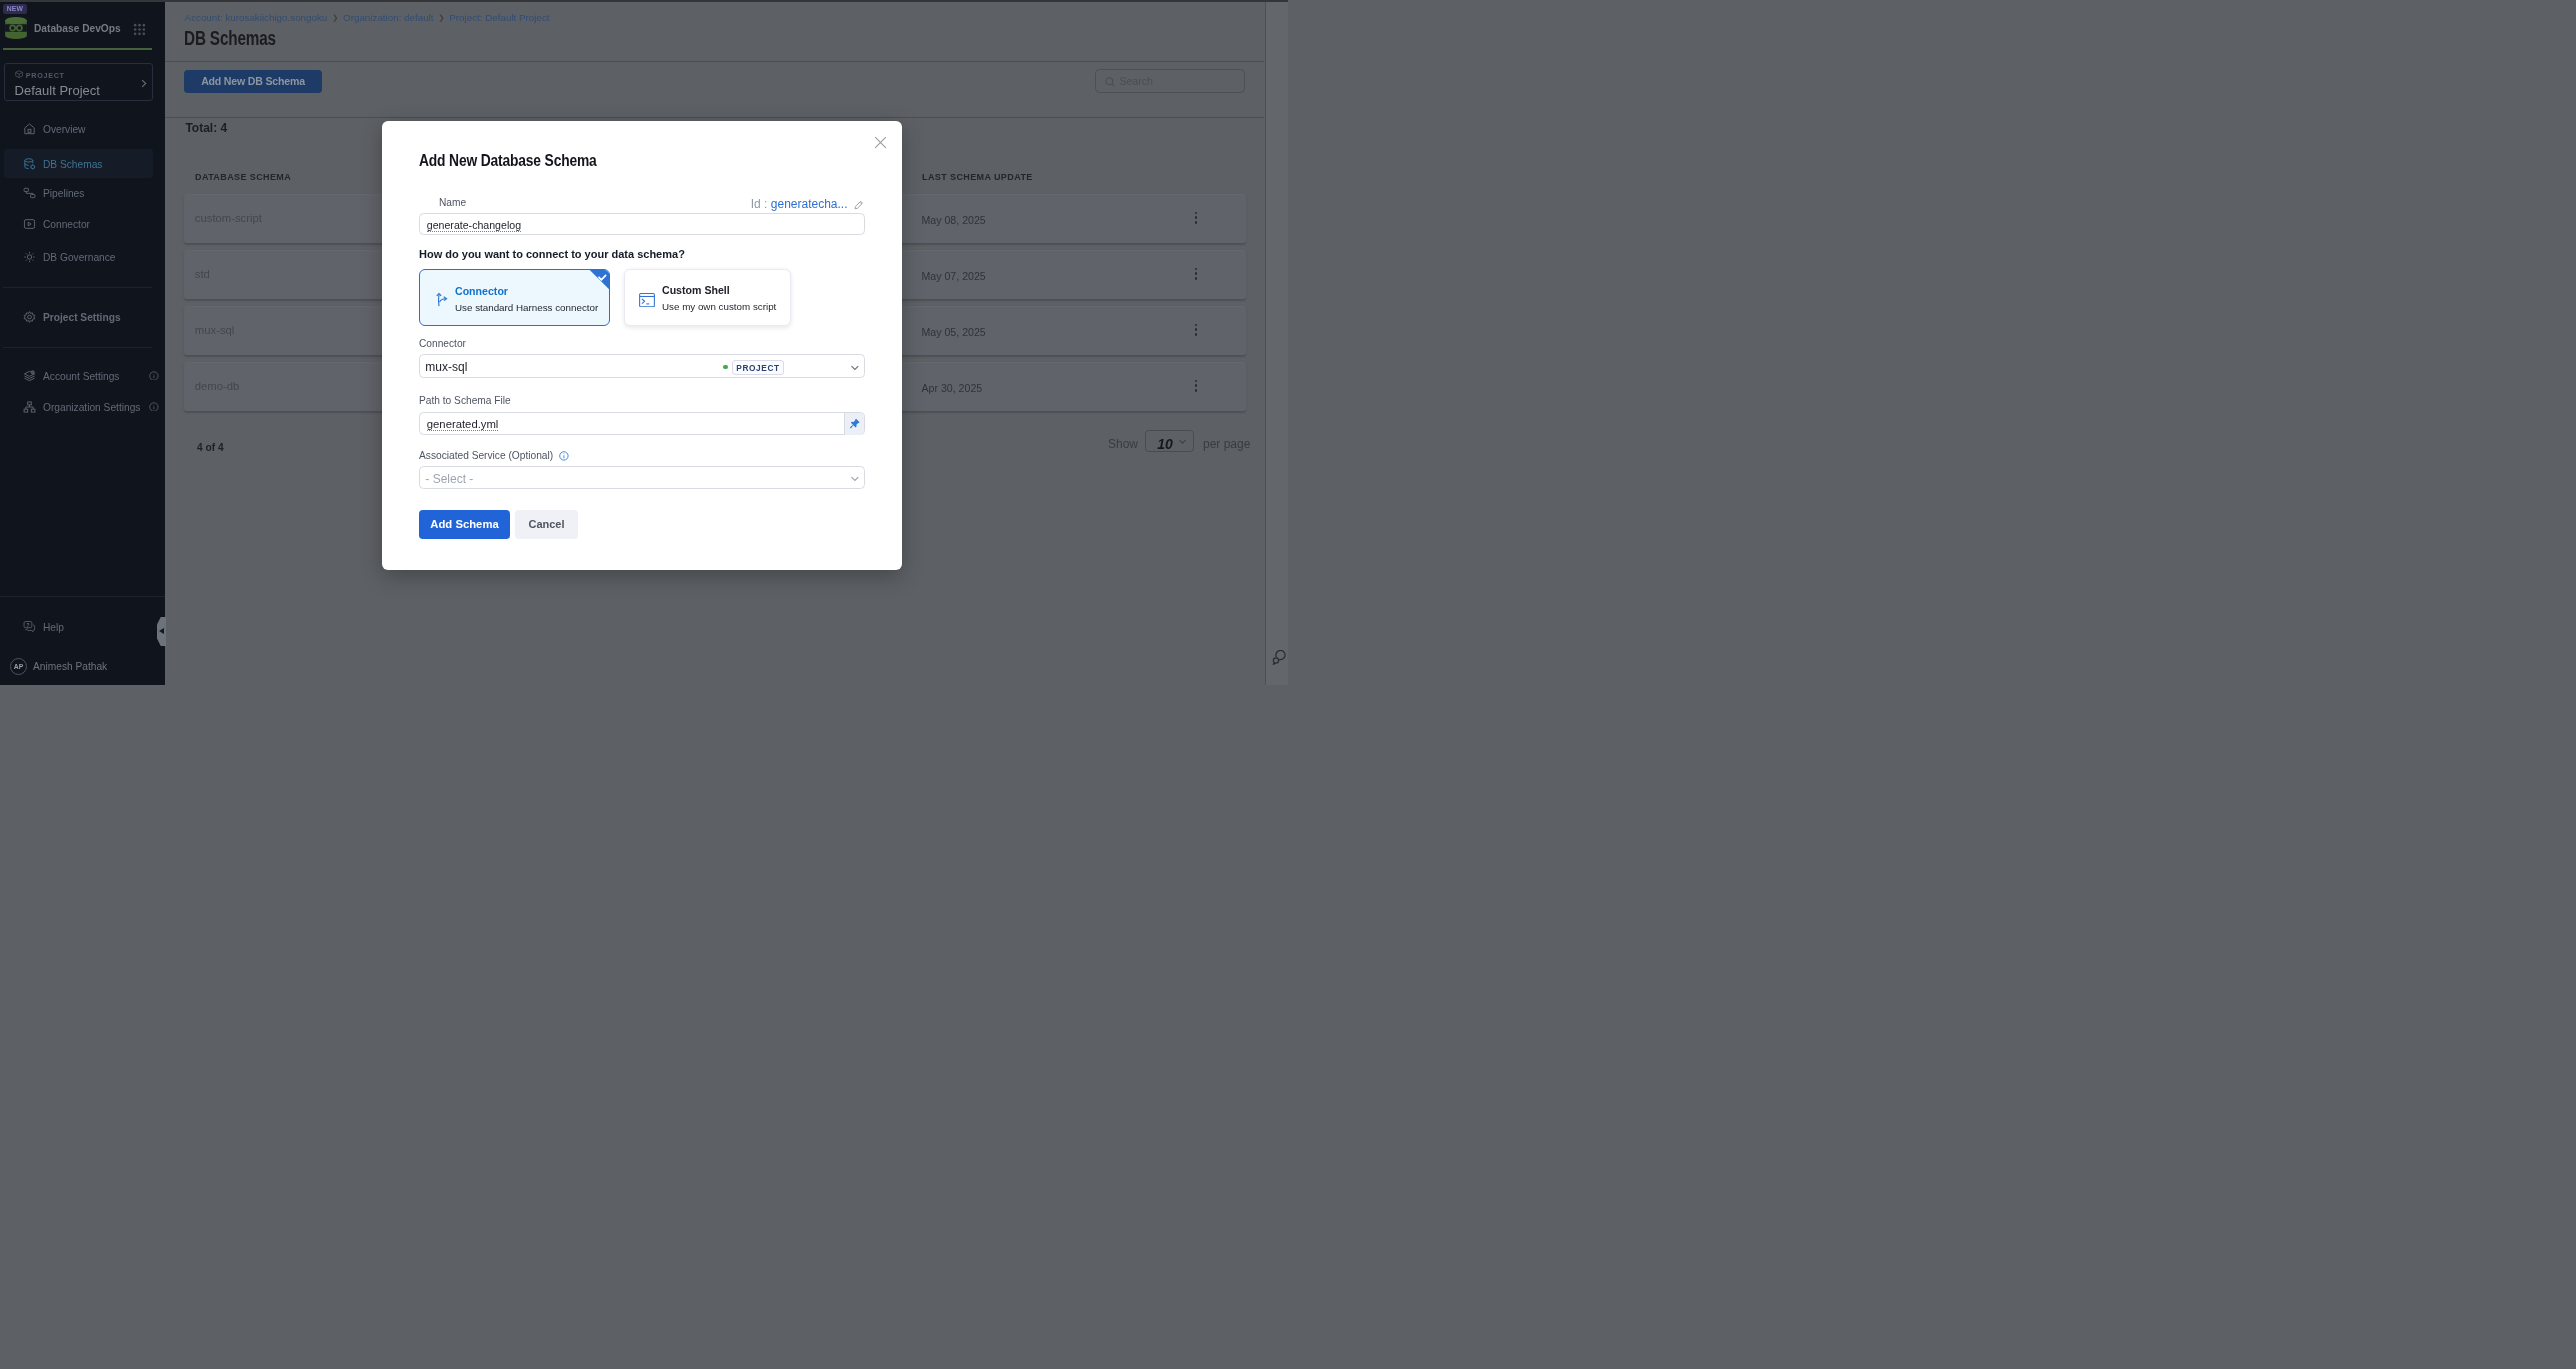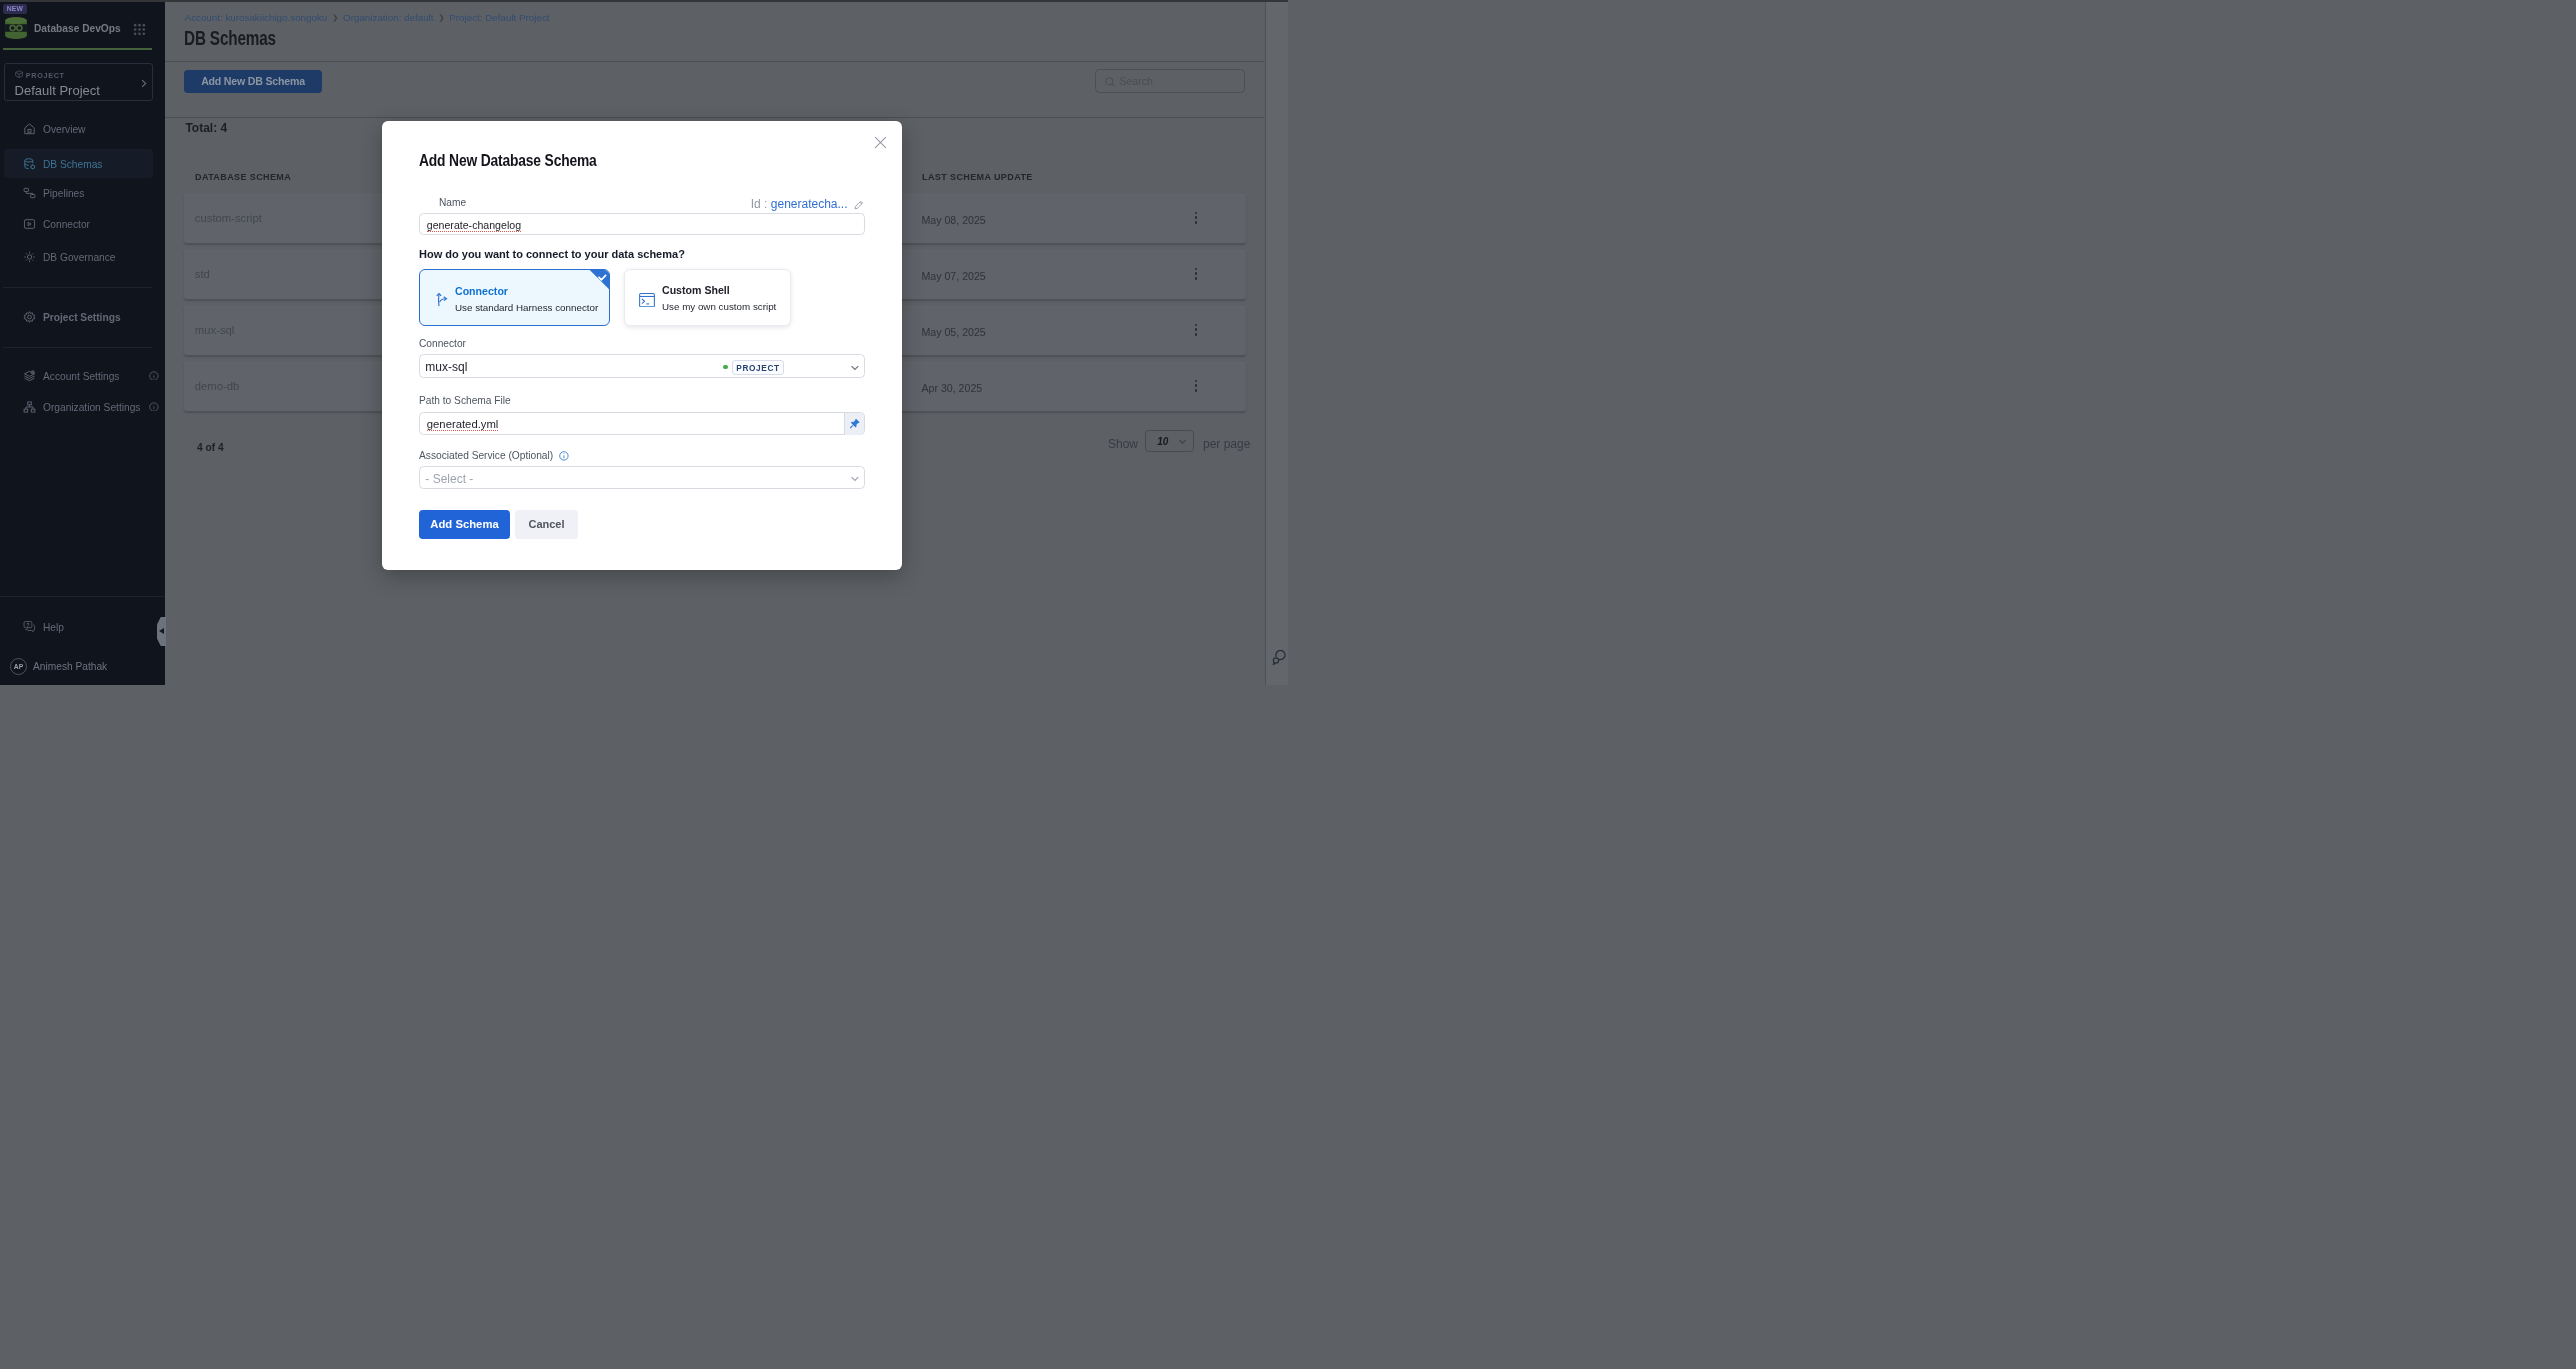--- a/index.html
+++ b/index.html
@@ -46,21 +46,21 @@
 #total { position:absolute; left:20.4px; top:119px; font-size:12px; font-weight:bold; color:#1c1e22; }
 .thead { position:absolute; top:170px; font-size:9px; font-weight:bold; letter-spacing:0.4px; color:#23262b; }
 .rowcard { position:absolute; left:18.5px; width:1062px; height:49px; background:#60646a; border-radius:3px; border-top:0.8px solid #64686c; box-shadow:0 1.1px 1.5px rgba(42,44,47,.3); }
 .rowcard .rname { position:absolute; left:11.3px; top:17px; font-size:11.3px; color:#43474d; }
 .rowcard .rdate { position:absolute; left:738px; top:19px; font-size:10.6px; color:#2f3338; }
 .kebab { position:absolute; left:1011px; top:17.3px; width:3px; }
 .kebab i { display:block; width:2.7px; height:2.7px; border-radius:50%; background:#282c33; margin-bottom:2px; }
 #pgleft { position:absolute; left:32px; top:440px; font-size:10.2px; font-weight:bold; color:#1e2024; }
 #showtxt { position:absolute; left:943px; top:435px; font-size:12px; color:#383c42; }
 #showbox { position:absolute; left:980px; top:428px; width:49px; height:22.6px; border:0.8px solid #484c50; border-radius:3.8px; }
-#showbox b { position:absolute; left:11.3px; top:5.3px; font-size:10px; color:#17191d;font-style:italic; }
+#showbox b { position:absolute; left:11.3px; top:5.3px; font-size:14px; color:#17191d;font-style:italic; }
 #pptxt { position:absolute; left:1038px; top:435px; font-size:12px; color:#383c42; }
 #gutline { position:absolute; left:1265px; top:1.5px; width:0.8px; height:683px; background:#4d5054; z-index:6; }
 #gutter { position:absolute; left:1265px; top:1.5px; width:22.6px; height:683px; background:#63676b; z-index:5; }
 #chatic { position:absolute; left:1272px; top:650px; z-index:7; }
 
 
 #modal { position:absolute; left:382px; top:121px; width:520px; height:449px; background:#ffffff; border-radius:6px; box-shadow:0 6px 22.6px rgba(0,0,0,.28); z-index:100; }
 #mclose { position:absolute; left:492px; top:15px; width:13px; height:13px; }
 #mtitle { position:absolute; left:37px; top:29px; font-size:17.3px; letter-spacing:-0.2px; font-weight:bold; color:#14141c; transform:scaleX(0.8); transform-origin:0 0; }
 .mlabel { position:absolute; left:37px; font-size:10.2px; color:#4e5462; }

